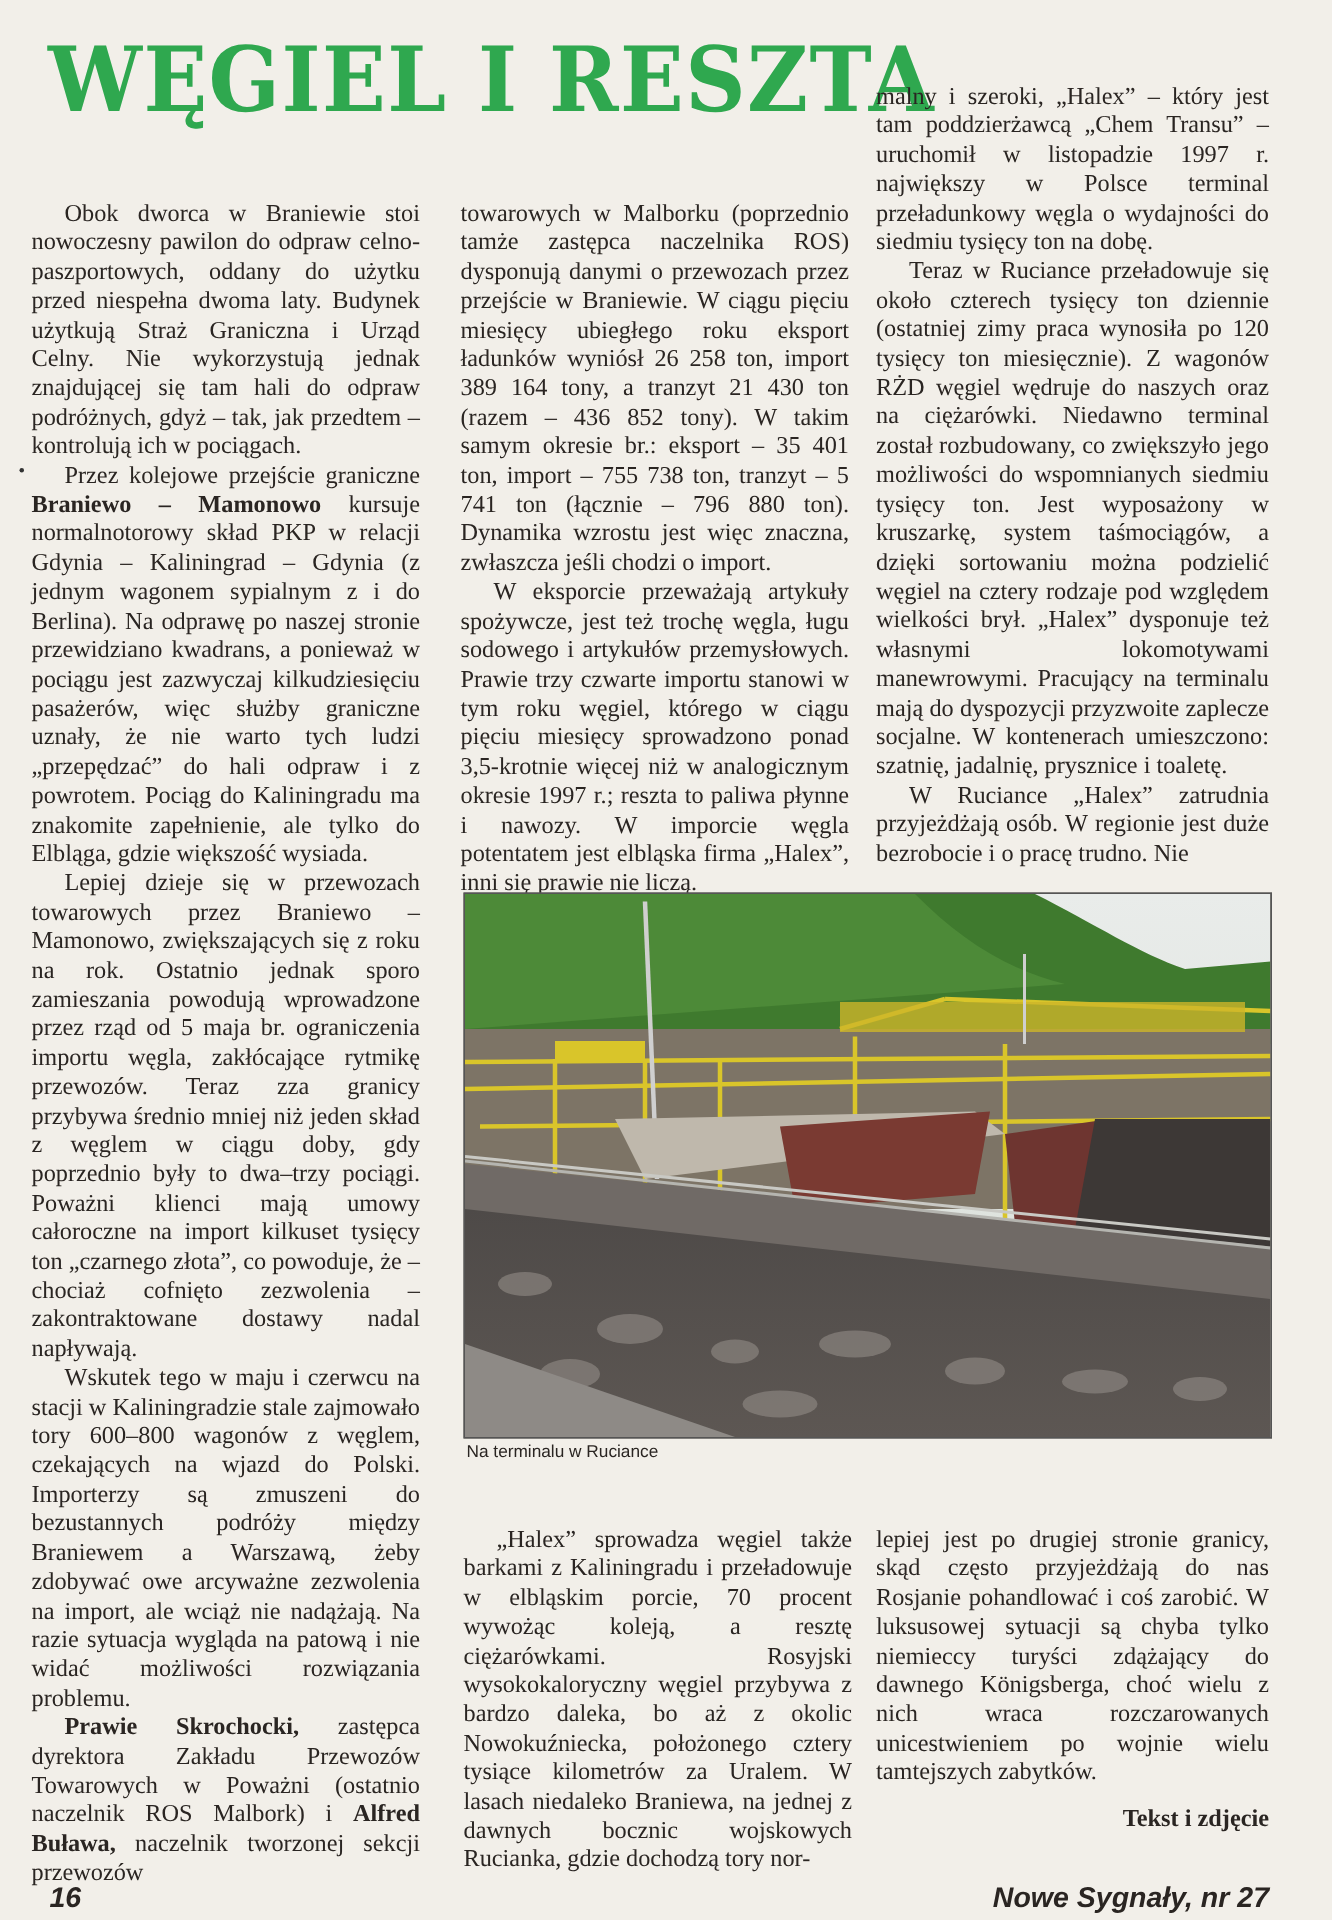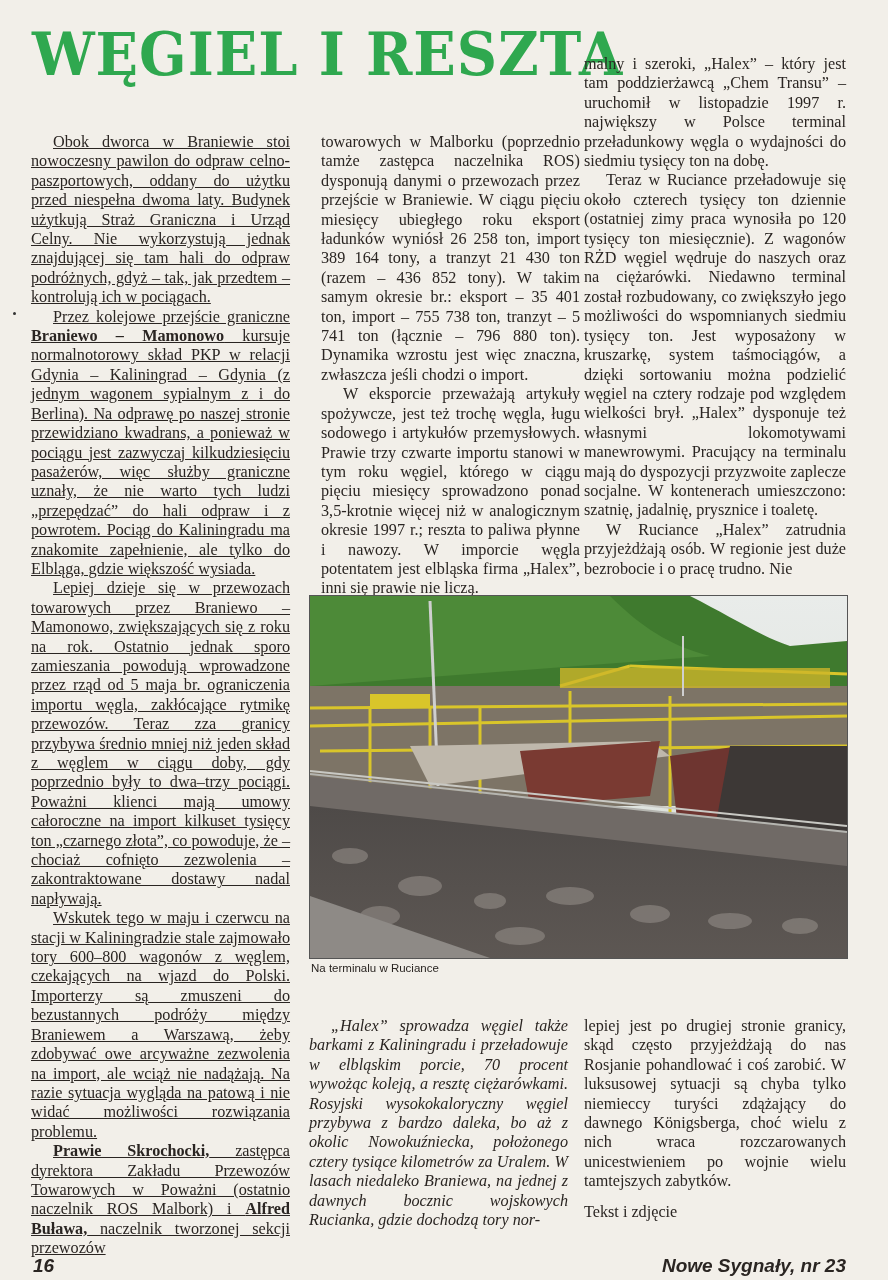--- a/index.html
+++ b/index.html
@@ -18,27 +18,27 @@
     transform: scaleX(0.93); transform-origin: left top;
     white-space: nowrap;
   }
   .col {
     position: absolute;
     font-size: 16.2px; line-height: 19.4px;
     text-align: justify; hyphens: none; margin-top: 29px;
   }
   .col p { margin: 0; text-indent: 22px; }
   .col p.noindent { text-indent: 0; }
-  .col1 { left: 31px; top: 104px; width: 259px; text-decoration: underline; }
-  .col2 { left: 321px; top: 104px; width: 259px; }
+  .col1 { left: 21px; top: 104px; width: 259px; }
+  .col2 { left: 307px; top: 104px; width: 259px; }
   .col3 { left: 584px; top: 26px; width: 262px; }
-  .col2b { left: 309px; top: 988px; width: 259px; font-style: italic; }
+  .col2b { left: 309px; top: 988px; width: 259px; }
   .col3b { left: 584px; top: 988px; width: 262px; }
   b { font-weight: bold; }
-  .signature { text-align: left; font-weight: normal; margin-top: 10px; line-height: 21px; }
+  .signature { text-align: right; font-weight: bold; margin-top: 10px; line-height: 21px; }
   .photo {
     position: absolute; left: 309px; top: 595px; width: 537px; height: 362px;
     overflow: hidden; border: 1px solid #555;
     background: #6a6661;
   }
   .caption {
     position: absolute; left: 311px; top: 962px;
     font-family: "Liberation Sans", "DejaVu Sans", sans-serif;
     font-size: 11.5px; color: #2a2522;
   }
@@ -139,13 +139,13 @@
 </div>
 
 <div class="col col3b">
   <p class="noindent">lepiej jest po drugiej stronie granicy, skąd często przyjeżdżają do nas Rosjanie pohandlować i coś zarobić. W luksusowej sytuacji są chyba tylko niemieccy turyści zdążający do dawnego Königsberga, choć wielu z nich wraca rozczarowanych unicestwieniem po wojnie wielu tamtejszych zabytków.</p>
   <div class="signature">
     <div>Tekst i zdjęcie</div>
   </div>
 </div>
 
 <div class="footer left">16</div>
-<div class="footer right">Nowe Sygnały, nr 23</div>
+<div class="footer right">Nowe Sygnały, nr 27</div>
 
 </body></html>

